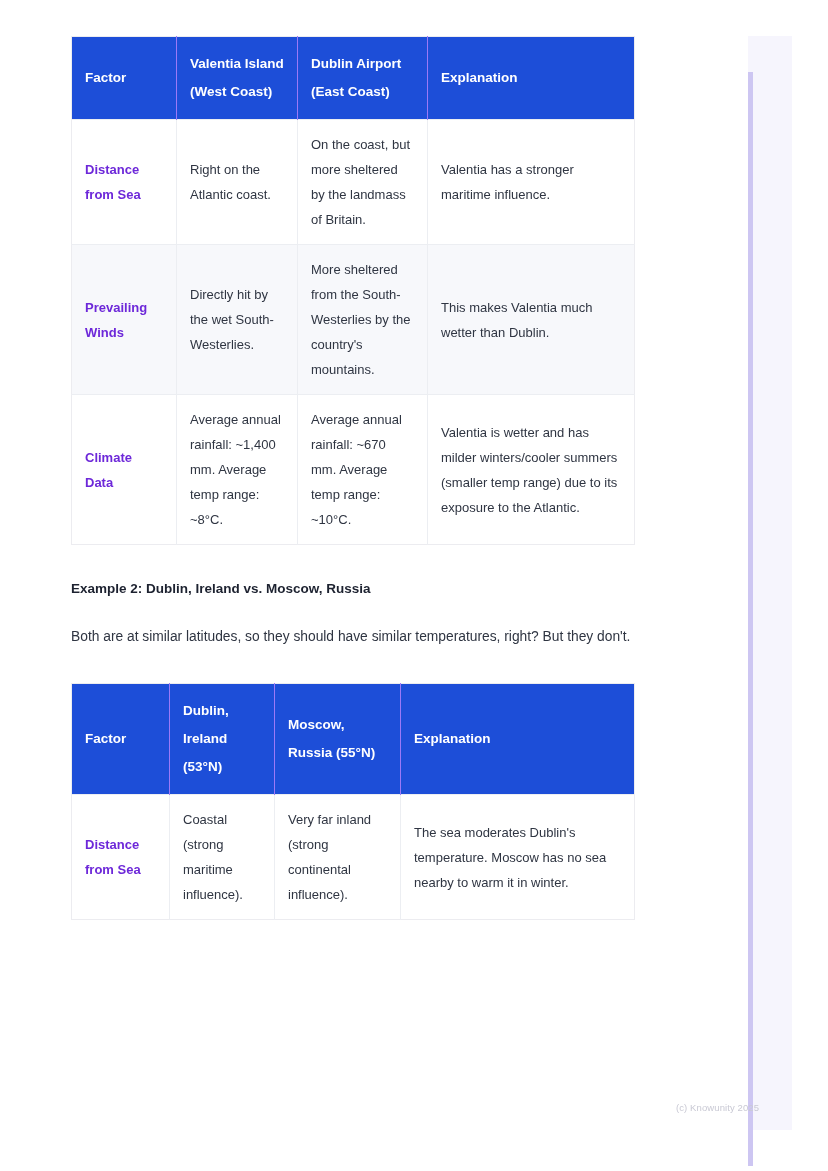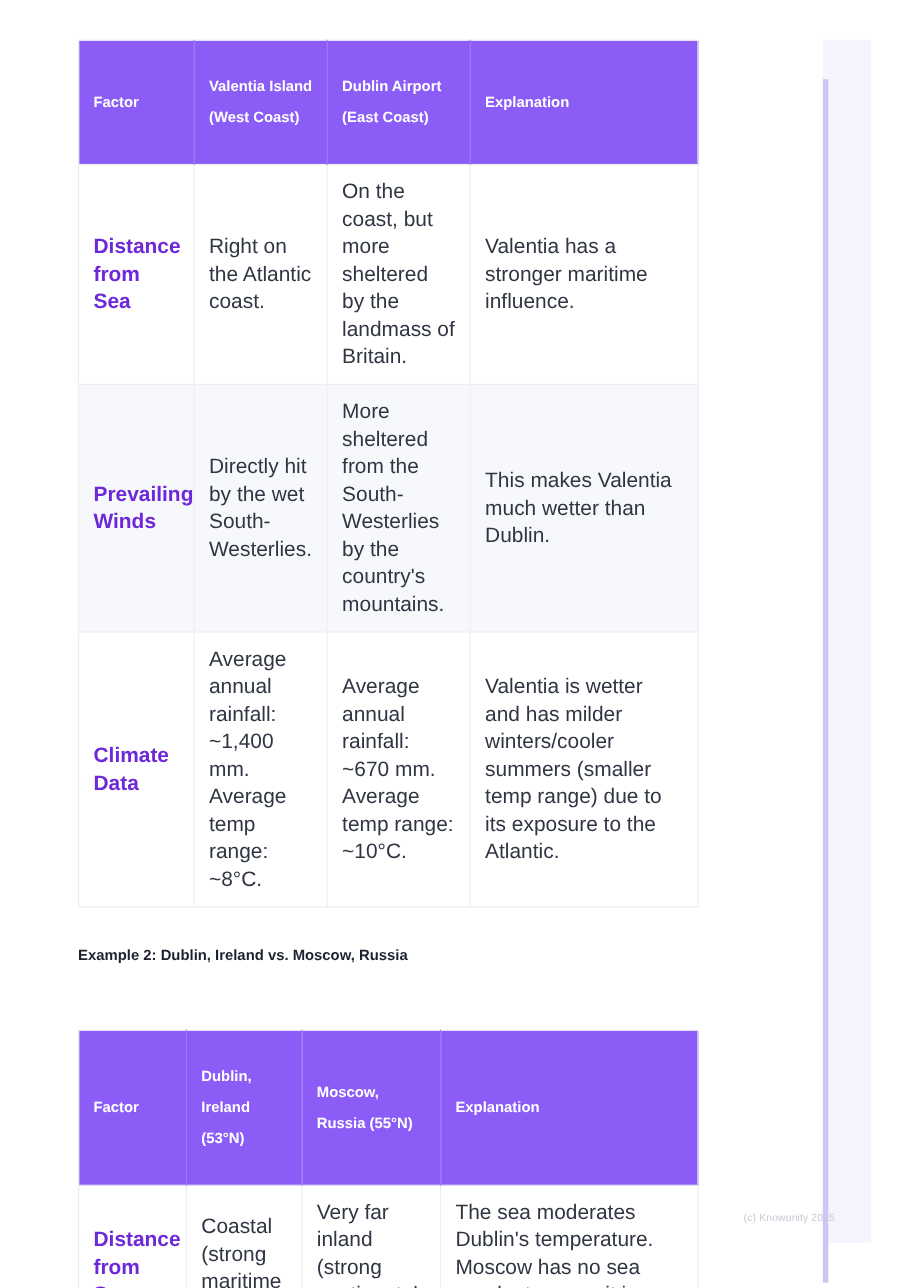--- a/index.html
+++ b/index.html
@@ -35,36 +35,36 @@
 
   
   .doc-table {
     width: 563px;
     border-collapse: collapse;
     table-layout: fixed;
     border: 1px solid #ececf0;
     background: #ffffff;
   }
   .doc-table th {
-    background: #8b5cf6;
+    background: #1d4ed8;
     color: #ffffff;
     font-size: 13.5px;
     font-weight: 700;
     line-height: 28px;
     text-align: left;
     vertical-align: middle;
-    padding: 28px 13px;
+    padding: 13px 13px;
     border-right: 1px solid #9c79f7;
     border-bottom: none;
     margin-left: 36px;
   }
   .doc-table th:last-child { border-right: none; }
 
   .doc-table td {
-    font-size: 19px;
+    font-size: 13px;
     color: #2f3542;
     line-height: 25px;
     text-align: left;
     vertical-align: middle;
     padding: 12px 13px;
     border-right: 1px solid #eceef2;
     border-top: 1px solid #eceef2;
   }
   .doc-table td:last-child { border-right: none; }
   .doc-table td.rowhead {
@@ -191,20 +191,21 @@
         </tr>
       </tbody>
     </table>
 
     <div class="gap-after-table-one"></div>
 
     <p class="section-heading">Example 2: Dublin, Ireland vs. Moscow, Russia</p>
 
     <div class="gap-after-heading"></div>
 
+    <p class="paragraph">Both are at similar latitudes, so they should have similar temperatures, right? But they don't.</p>
 
     <div class="gap-before-table-two"></div>
 
     <table class="doc-table" id="table-two">
       <colgroup>
         <col class="c1">
           <col class="c2">
           <col class="c3">
           <col class="c4">
       </colgroup>

